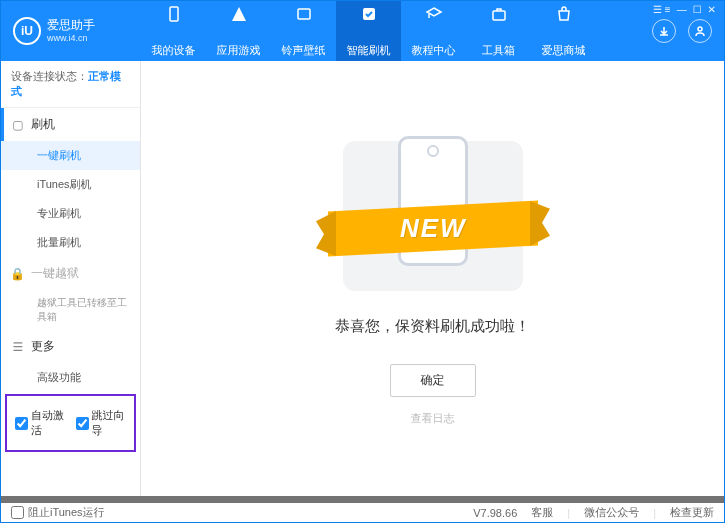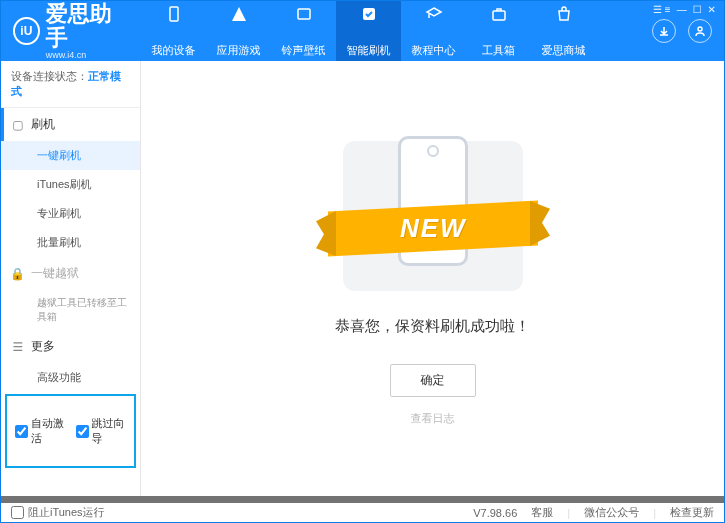--- a/index.html
+++ b/index.html
@@ -3,21 +3,21 @@
 <meta charset="utf-8">
 <style>
 * { margin: 0; padding: 0; box-sizing: border-box; }
 body { font-family: "Microsoft YaHei", Arial, sans-serif; font-size: 12px; color: #333; background: #fff; }
 .window { width: 725px; height: 523px; border: 1px solid #0a7de8; display: flex; flex-direction: column; overflow: hidden; }
 
 
 .header { background: #1a8cff; color: #fff; height: 60px; display: flex; align-items: center; position: relative; }
 .logo-area { display: flex; align-items: center; padding: 0 12px; width: 140px; }
 .logo-icon { width: 28px; height: 28px; border: 2px solid #fff; border-radius: 50%; display: flex; align-items: center; justify-content: center; font-weight: bold; font-size: 12px; margin-right: 6px; }
-.logo-text { font-size: 22px; font-weight: bold; line-height: 1.1; }
+.logo-text { font-size: 12px; font-weight: normal; line-height: 1.1; }
 .logo-sub { font-size: 9px; opacity: 0.85; }
 .nav-tabs { display: flex; flex: 1; height: 100%; }
 .nav-tab { width: 65px; display: flex; flex-direction: column; align-items: center; justify-content: center; cursor: pointer; font-size: 11px; gap: 19px; }
 .nav-tab.active { background: #0d6bd6; }
 .nav-tab .nav-icon { width: 20px; height: 20px; display: flex; align-items: center; justify-content: center; }
 .header-right { display: flex; align-items: center; gap: 12px; padding-right: 12px; }
 .circle-btn { width: 24px; height: 24px; border: 1.5px solid rgba(255,255,255,0.7); border-radius: 50%; display: flex; align-items: center; justify-content: center; cursor: pointer; }
 .win-controls { position: absolute; top: 0; right: 0; display: flex; gap: 6px; padding: 3px 8px; font-size: 10px; }
 .win-controls span { cursor: pointer; opacity: 0.9; }
 
@@ -28,21 +28,21 @@
 .status-bar .mode { color: #1a8cff; font-weight: bold; }
 .side-section { border-bottom: none; }
 .side-header { display: flex; align-items: center; padding: 8px 10px; font-size: 12px; color: #333; gap: 6px; }
 .side-header.blue-border { border-left: 3px solid #1a8cff; padding-left: 7px; }
 .side-header .sh-icon { width: 14px; height: 14px; display: flex; align-items: center; justify-content: center; color: #888; }
 .side-header.locked { color: #aaa; }
 .side-item { padding: 7px 10px 7px 36px; font-size: 11px; color: #555; cursor: pointer; }
 .side-item.active { background: #e8f3ff; color: #1a8cff; }
 .side-note { padding: 6px 10px 6px 36px; font-size: 10px; color: #999; line-height: 1.4; }
 
-.checkbox-row { padding: 20px 8px; display: flex; gap: 10px; font-size: 11px; border: 2px solid #0ea5e9; margin: 2px 4px; justify-content: flex-end; }
+.checkbox-row { padding: 12px 8px; display: flex; gap: 10px; font-size: 11px; border: 2px solid #6d28d9; margin: 2px 4px; justify-content: flex-end; }
 .cb { display: flex; align-items: center; gap: 3px; cursor: pointer; }
 .cb input { accent-color: #1a8cff; }
 
 
 .main { flex: 1; display: flex; flex-direction: column; align-items: center; justify-content: center; position: relative; }
 .illustration { width: 230px; height: 170px; position: relative; margin-bottom: 16px; }
 .illus-bg { position: absolute; width: 180px; height: 150px; left: 25px; top: 10px; background: #f2f3f5; border-radius: 12px; }
 .illus-phone { position: absolute; width: 70px; height: 130px; left: 80px; top: 5px; background: #fff; border: 3px solid #cfd6e0; border-radius: 10px; }
 .illus-phone::after { content: ""; position: absolute; top: 6px; left: 50%; transform: translateX(-50%); width: 8px; height: 8px; border: 2px solid #cfd6e0; border-radius: 50%; }
 .illus-ribbon { position: absolute; left: 10px; top: 75px; width: 210px; height: 45px; background: #ffb300; transform: skewY(-3deg); display: flex; align-items: center; justify-content: center; }

